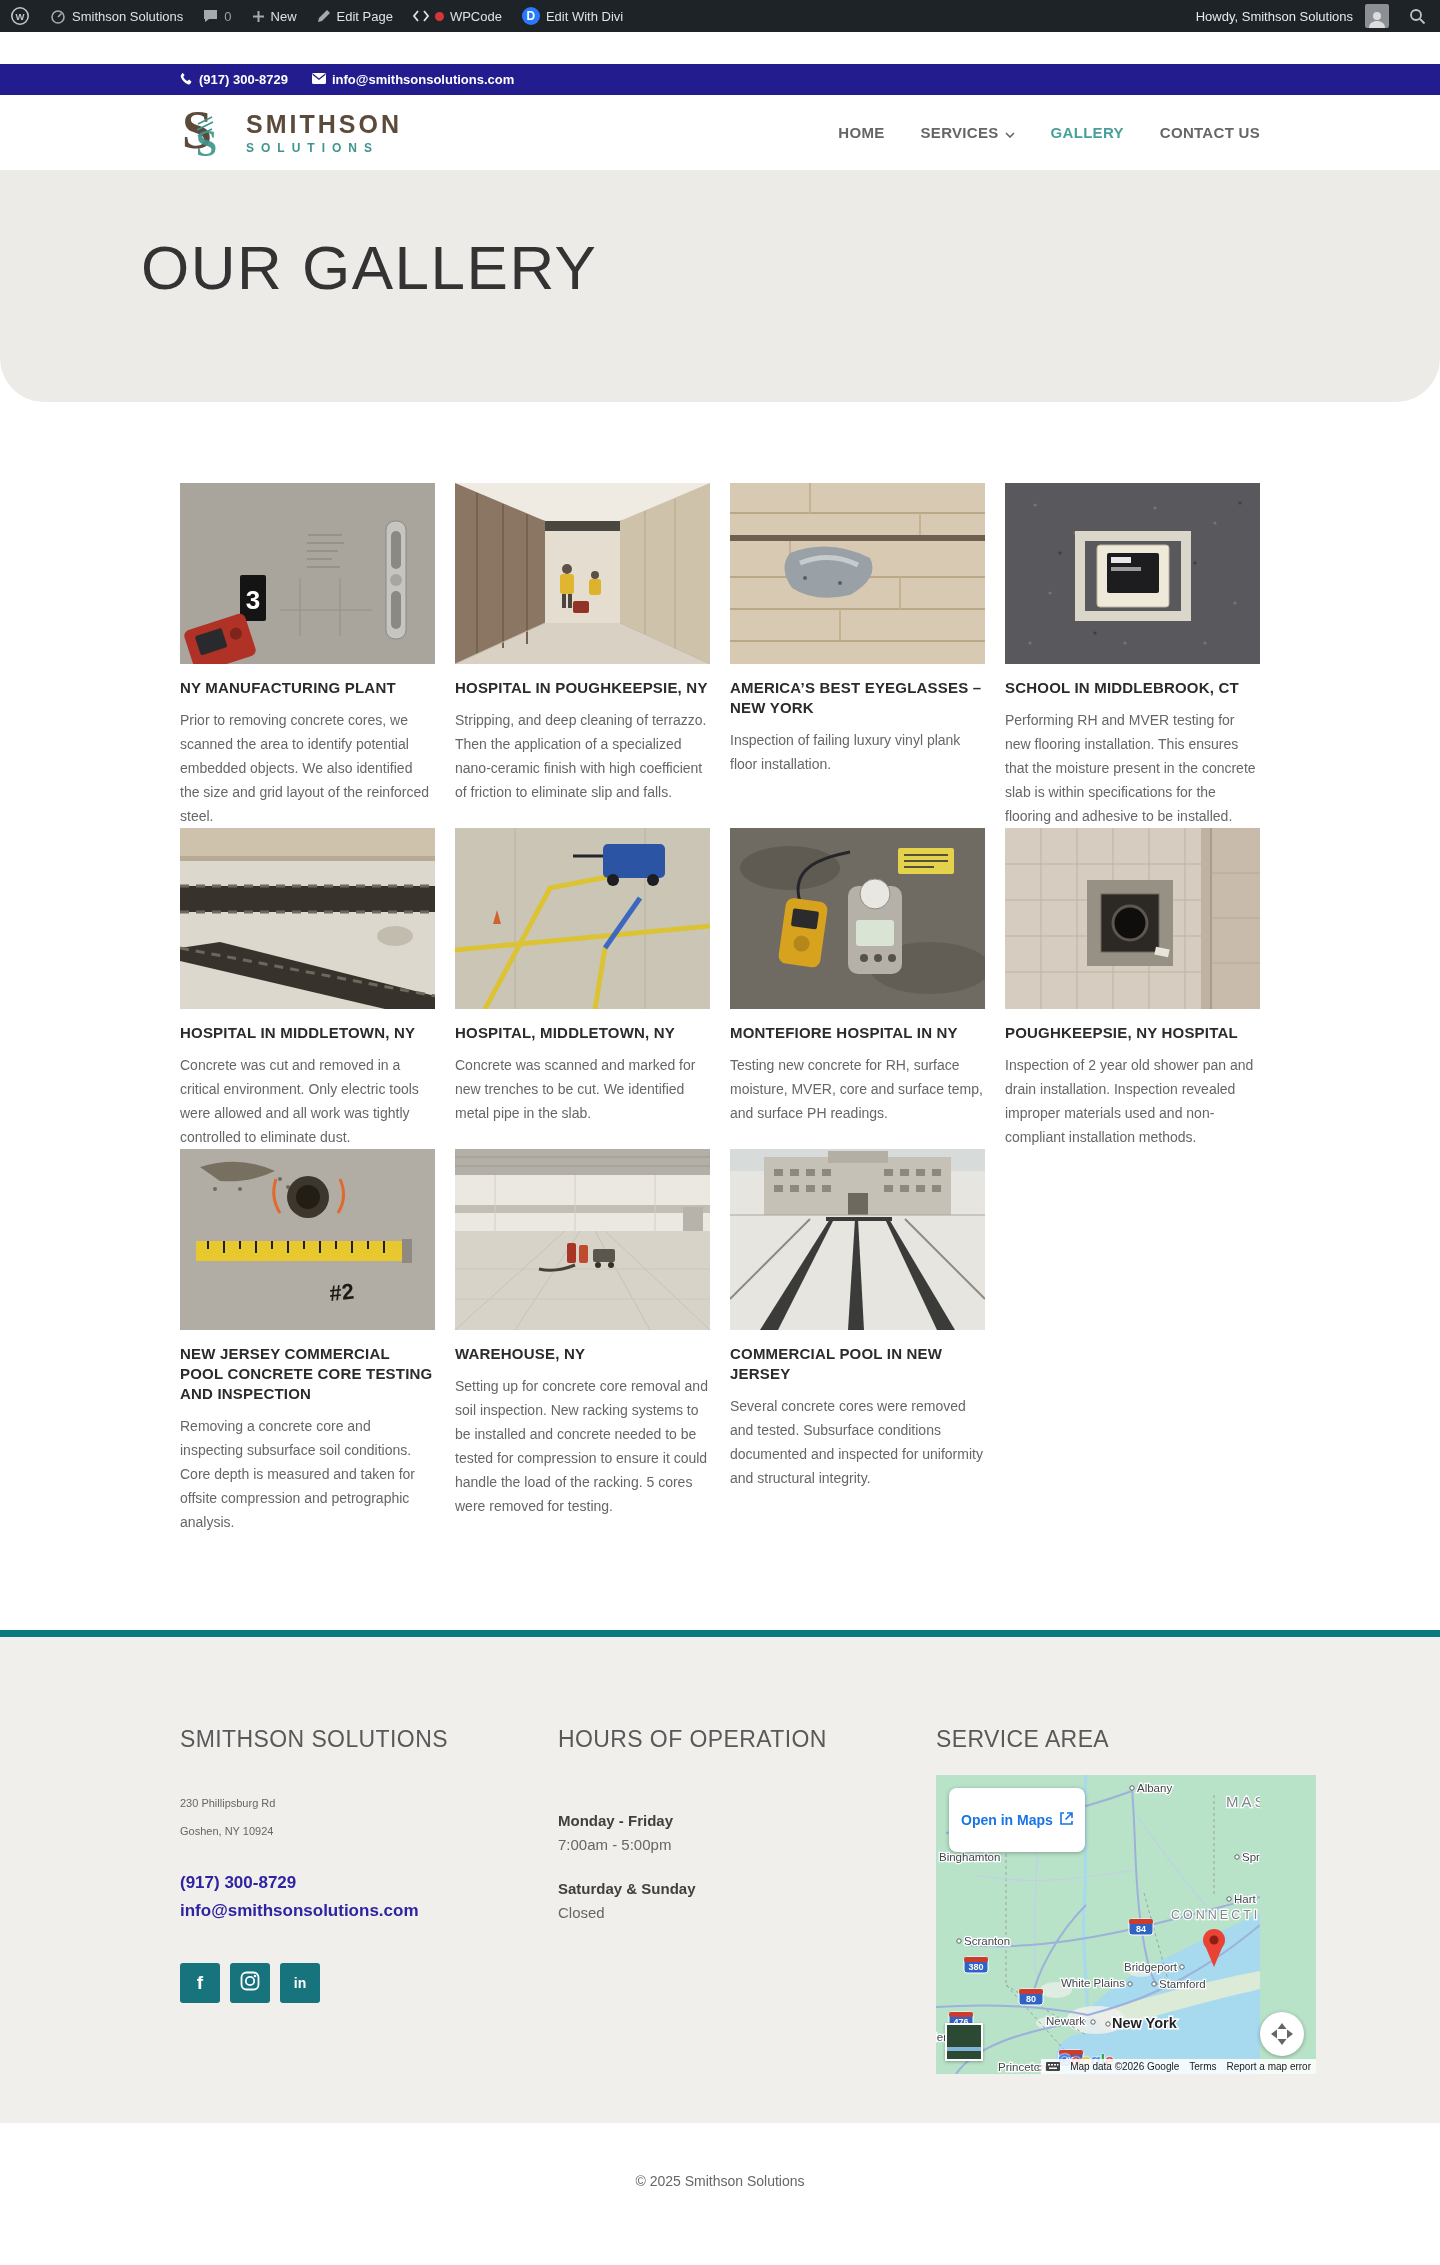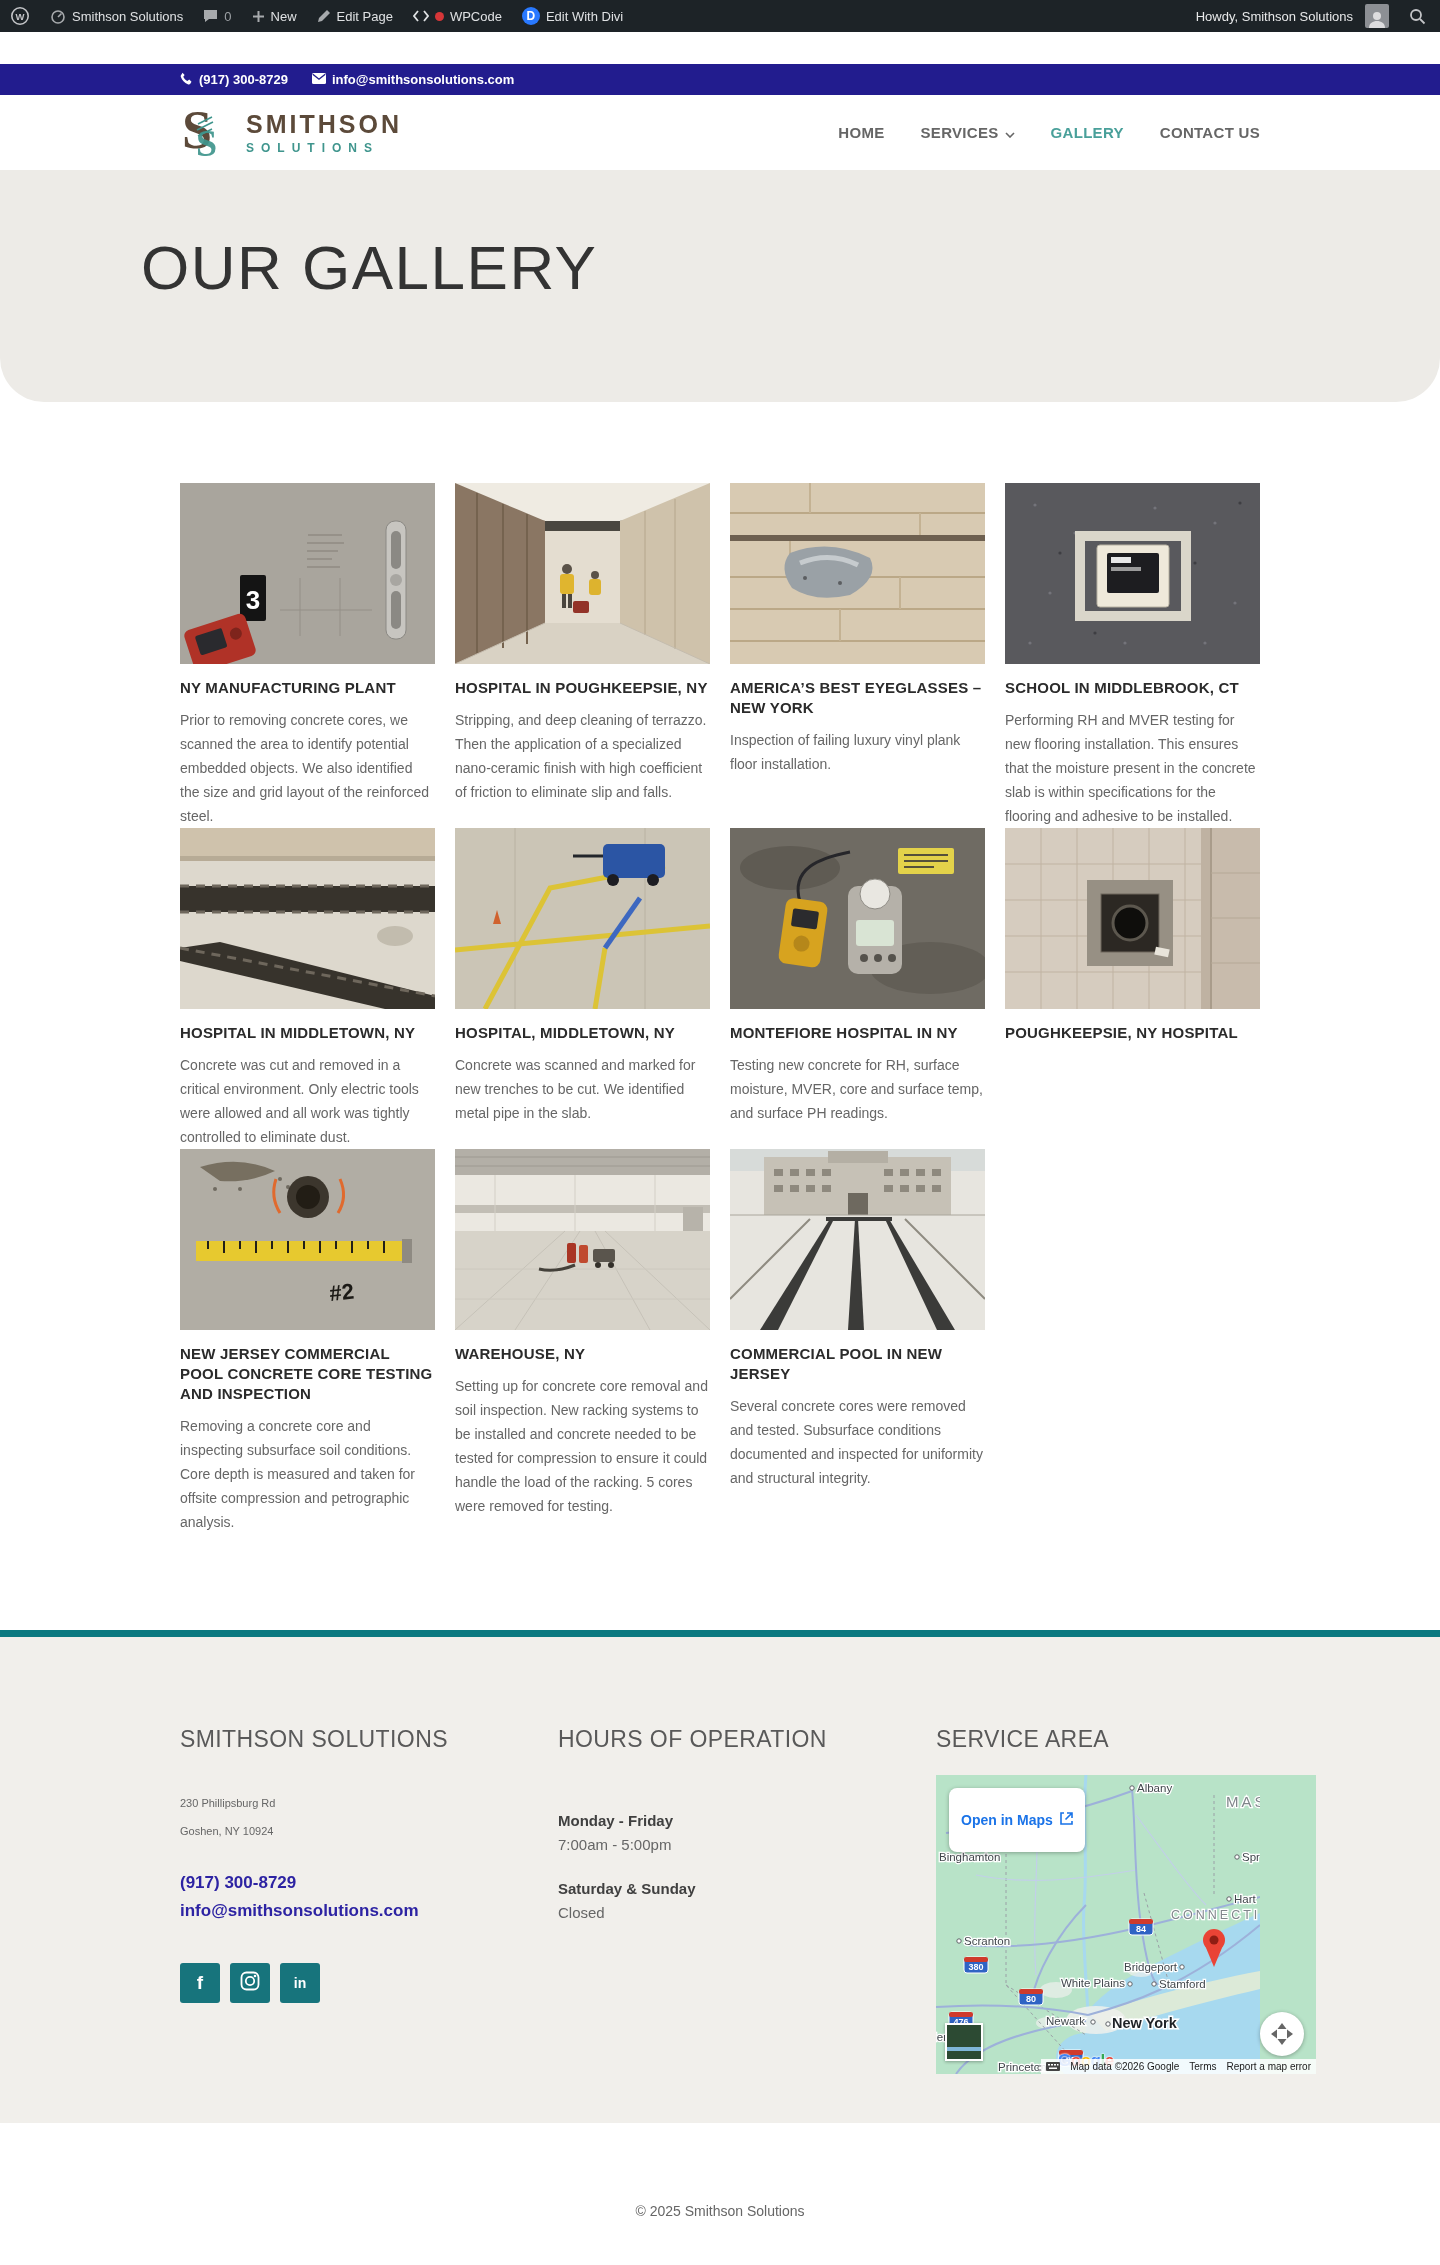--- a/index.html
+++ b/index.html
@@ -92,21 +92,21 @@
                background:#2c4a33; border:2px solid #fff; box-shadow:0 1px 3px rgba(0,0,0,.3);
                overflow:hidden; }
   .sat-thumb i { position:absolute; left:0; right:0; bottom:8px; height:4px; background:#7fb6d9; display:block; }
   .g-logo { position:absolute; left:122px; bottom:3px; font-size:17px; font-weight:bold;
             letter-spacing:-.5px; text-shadow:0 0 2px #fff, 0 0 2px #fff; }
   .attribution { position:absolute; right:0; bottom:0; display:flex; align-items:stretch;
                  font-size:10px; color:#1a1a1a; }
   .attribution span { background:rgba(255,255,255,.85); padding:2px 5px; display:flex; align-items:center; }
 
   
-  .bottombar { height:142px; background:#fff; display:flex; justify-content:center; padding-top:80px; }
+  .bottombar { height:142px; background:#fff; display:flex; justify-content:center; padding-top:50px; }
   .bottombar div { font-size:14px; color:#666; }
 </style>
 </head>
 <body>
 
 <div class="adminbar">
   <div class="ab-left">
     <a class="ab-item">
       <span>
         <svg width="20" height="20" viewBox="0 0 20 20">
@@ -420,20 +420,21 @@
         <rect x="196" y="0" width="10" height="181" fill="#bfb2a2"></rect>
         <rect x="206" y="0" width="49" height="181" fill="#c8bbac"></rect>
         <path d="M206 0v181" stroke="#a99c8b" stroke-width="2"></path>
         <path d="M206 45h49M206 90h49M206 135h49" stroke="#b5a896"></path>
         <rect x="82" y="52" width="86" height="86" fill="#979084"></rect>
         <rect x="96" y="66" width="58" height="58" fill="#2c2823" stroke="#6e675c"></rect>
         <circle cx="125" cy="95" r="17" fill="#0f0e0c" stroke="#5c574e" stroke-width="3"></circle>
         <rect x="150" y="120" width="14" height="8" fill="#e8e4da" transform="rotate(12 157 124)"></rect>
       </svg>
       <h3>POUGHKEEPSIE, NY HOSPITAL</h3>
+      <p>Inspection of 2 year old shower pan and drain installation. Inspection revealed improper materials used and non-compliant installation methods.</p>
     </div>
 
     <div class="card">
       <svg class="photo" viewBox="0 0 255 181">
         <rect width="255" height="181" fill="#b1ada4"></rect>
         <path d="M20 18 Q60 6 95 22 Q70 34 40 32 Z" fill="#776f60"></path>
         <g fill="#6f6a60">
             <circle cx="100" cy="30" r="2"></circle>
             <circle cx="108" cy="38" r="2"></circle>
             <circle cx="60" cy="40" r="2"></circle>

